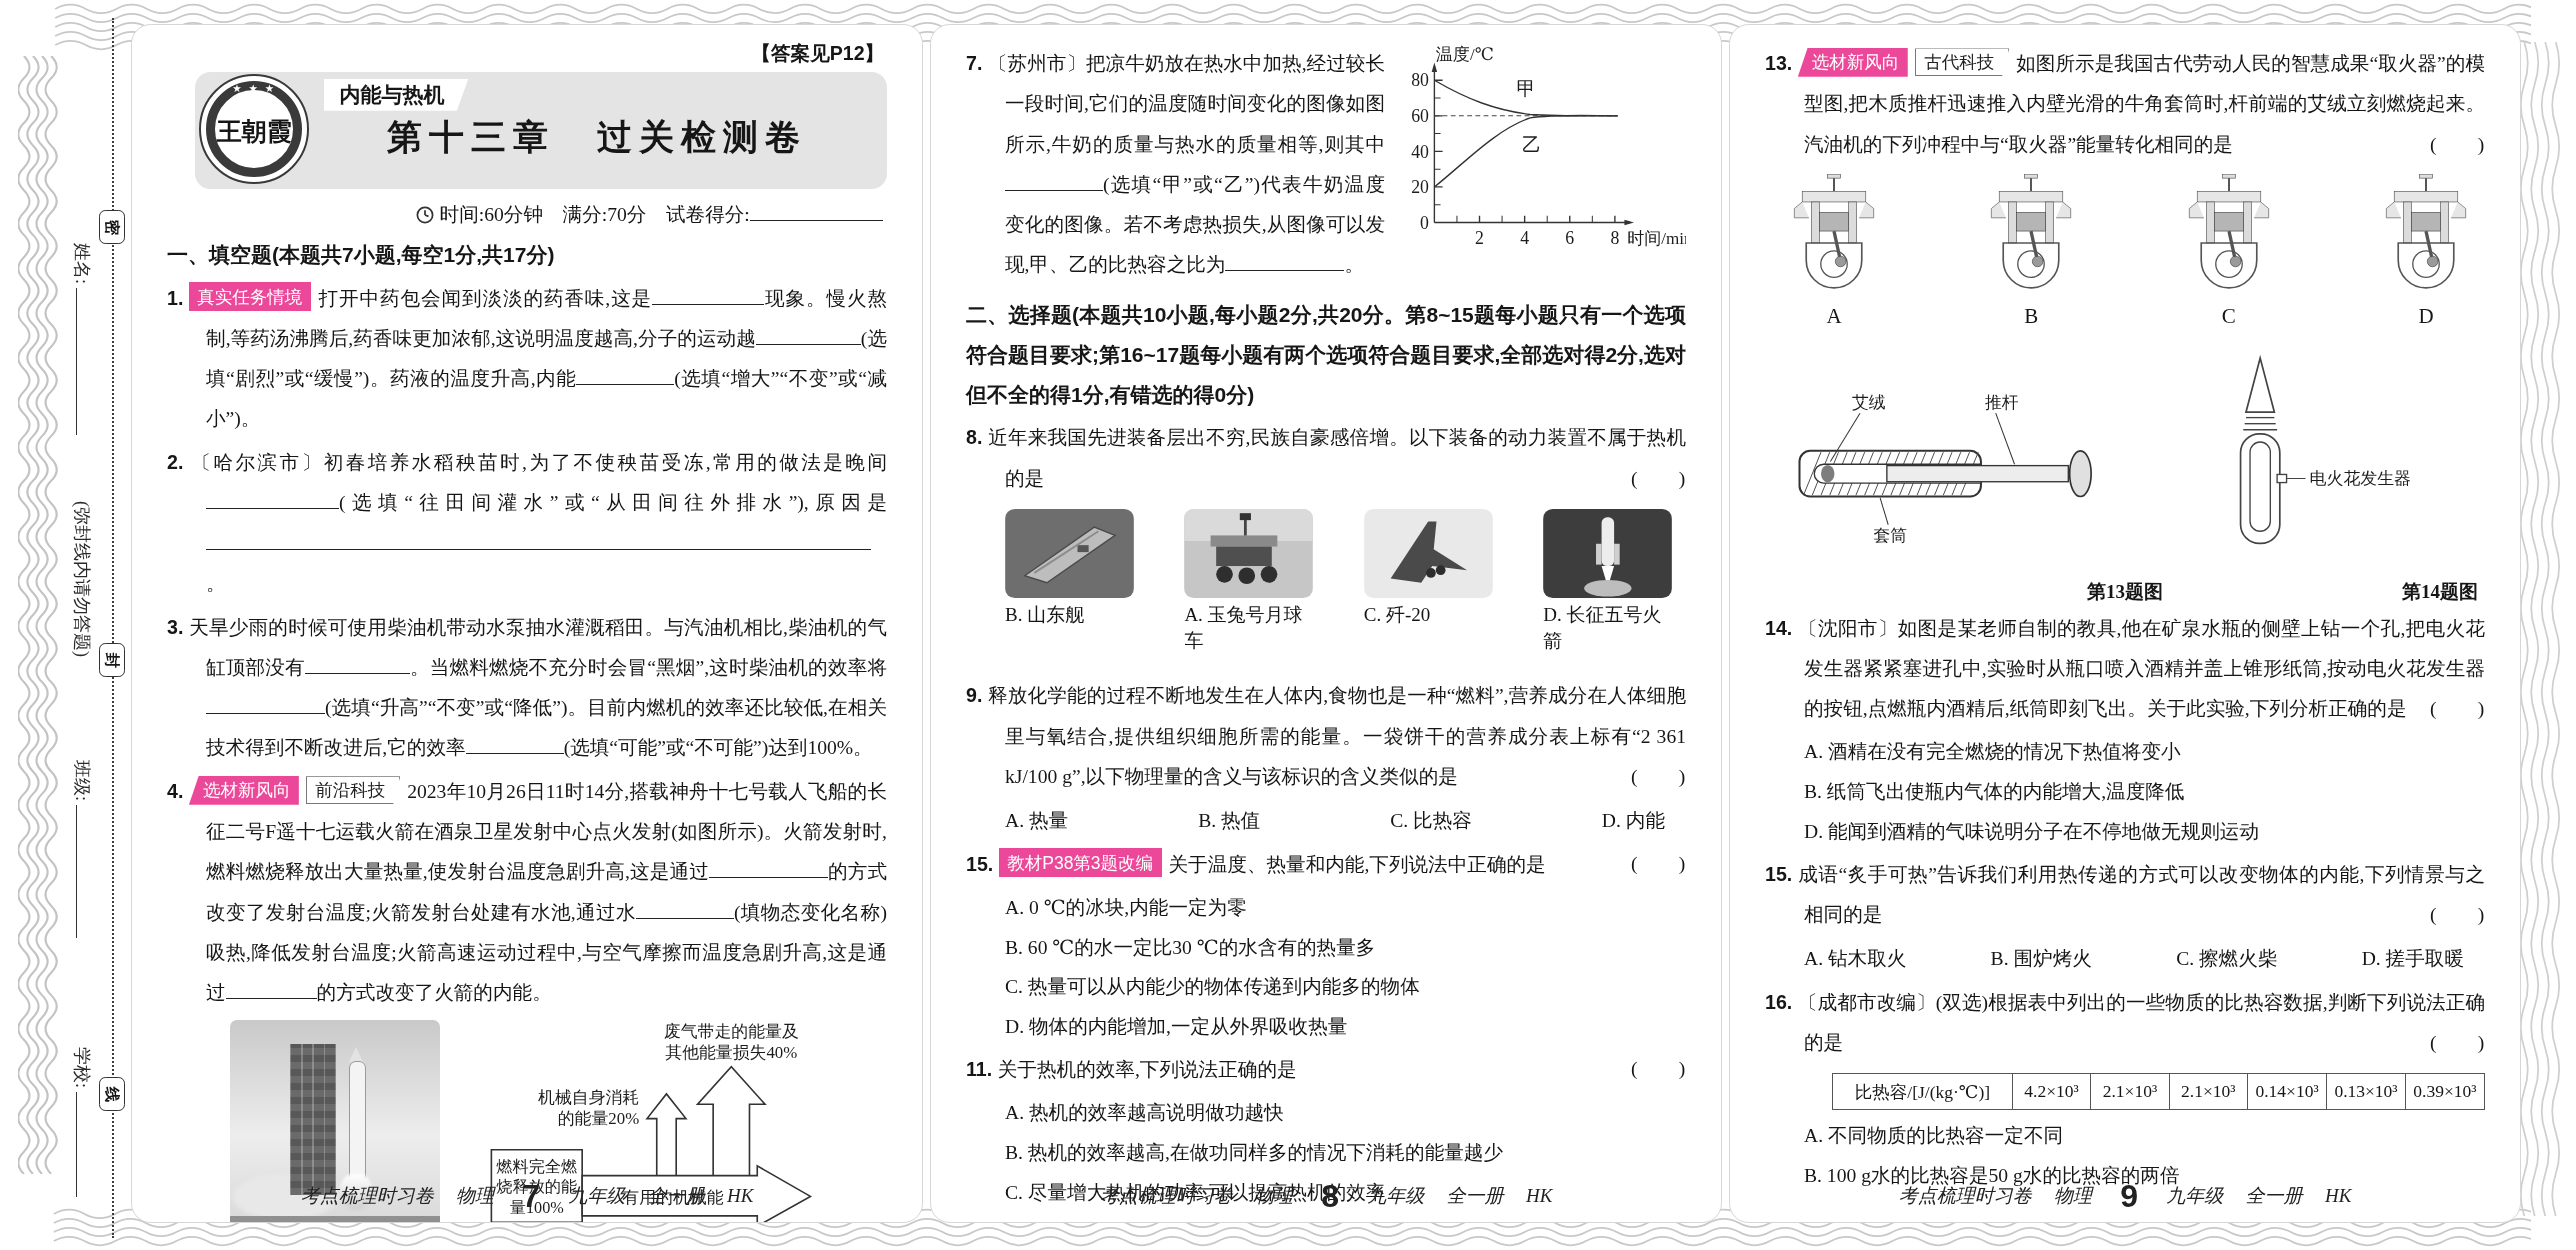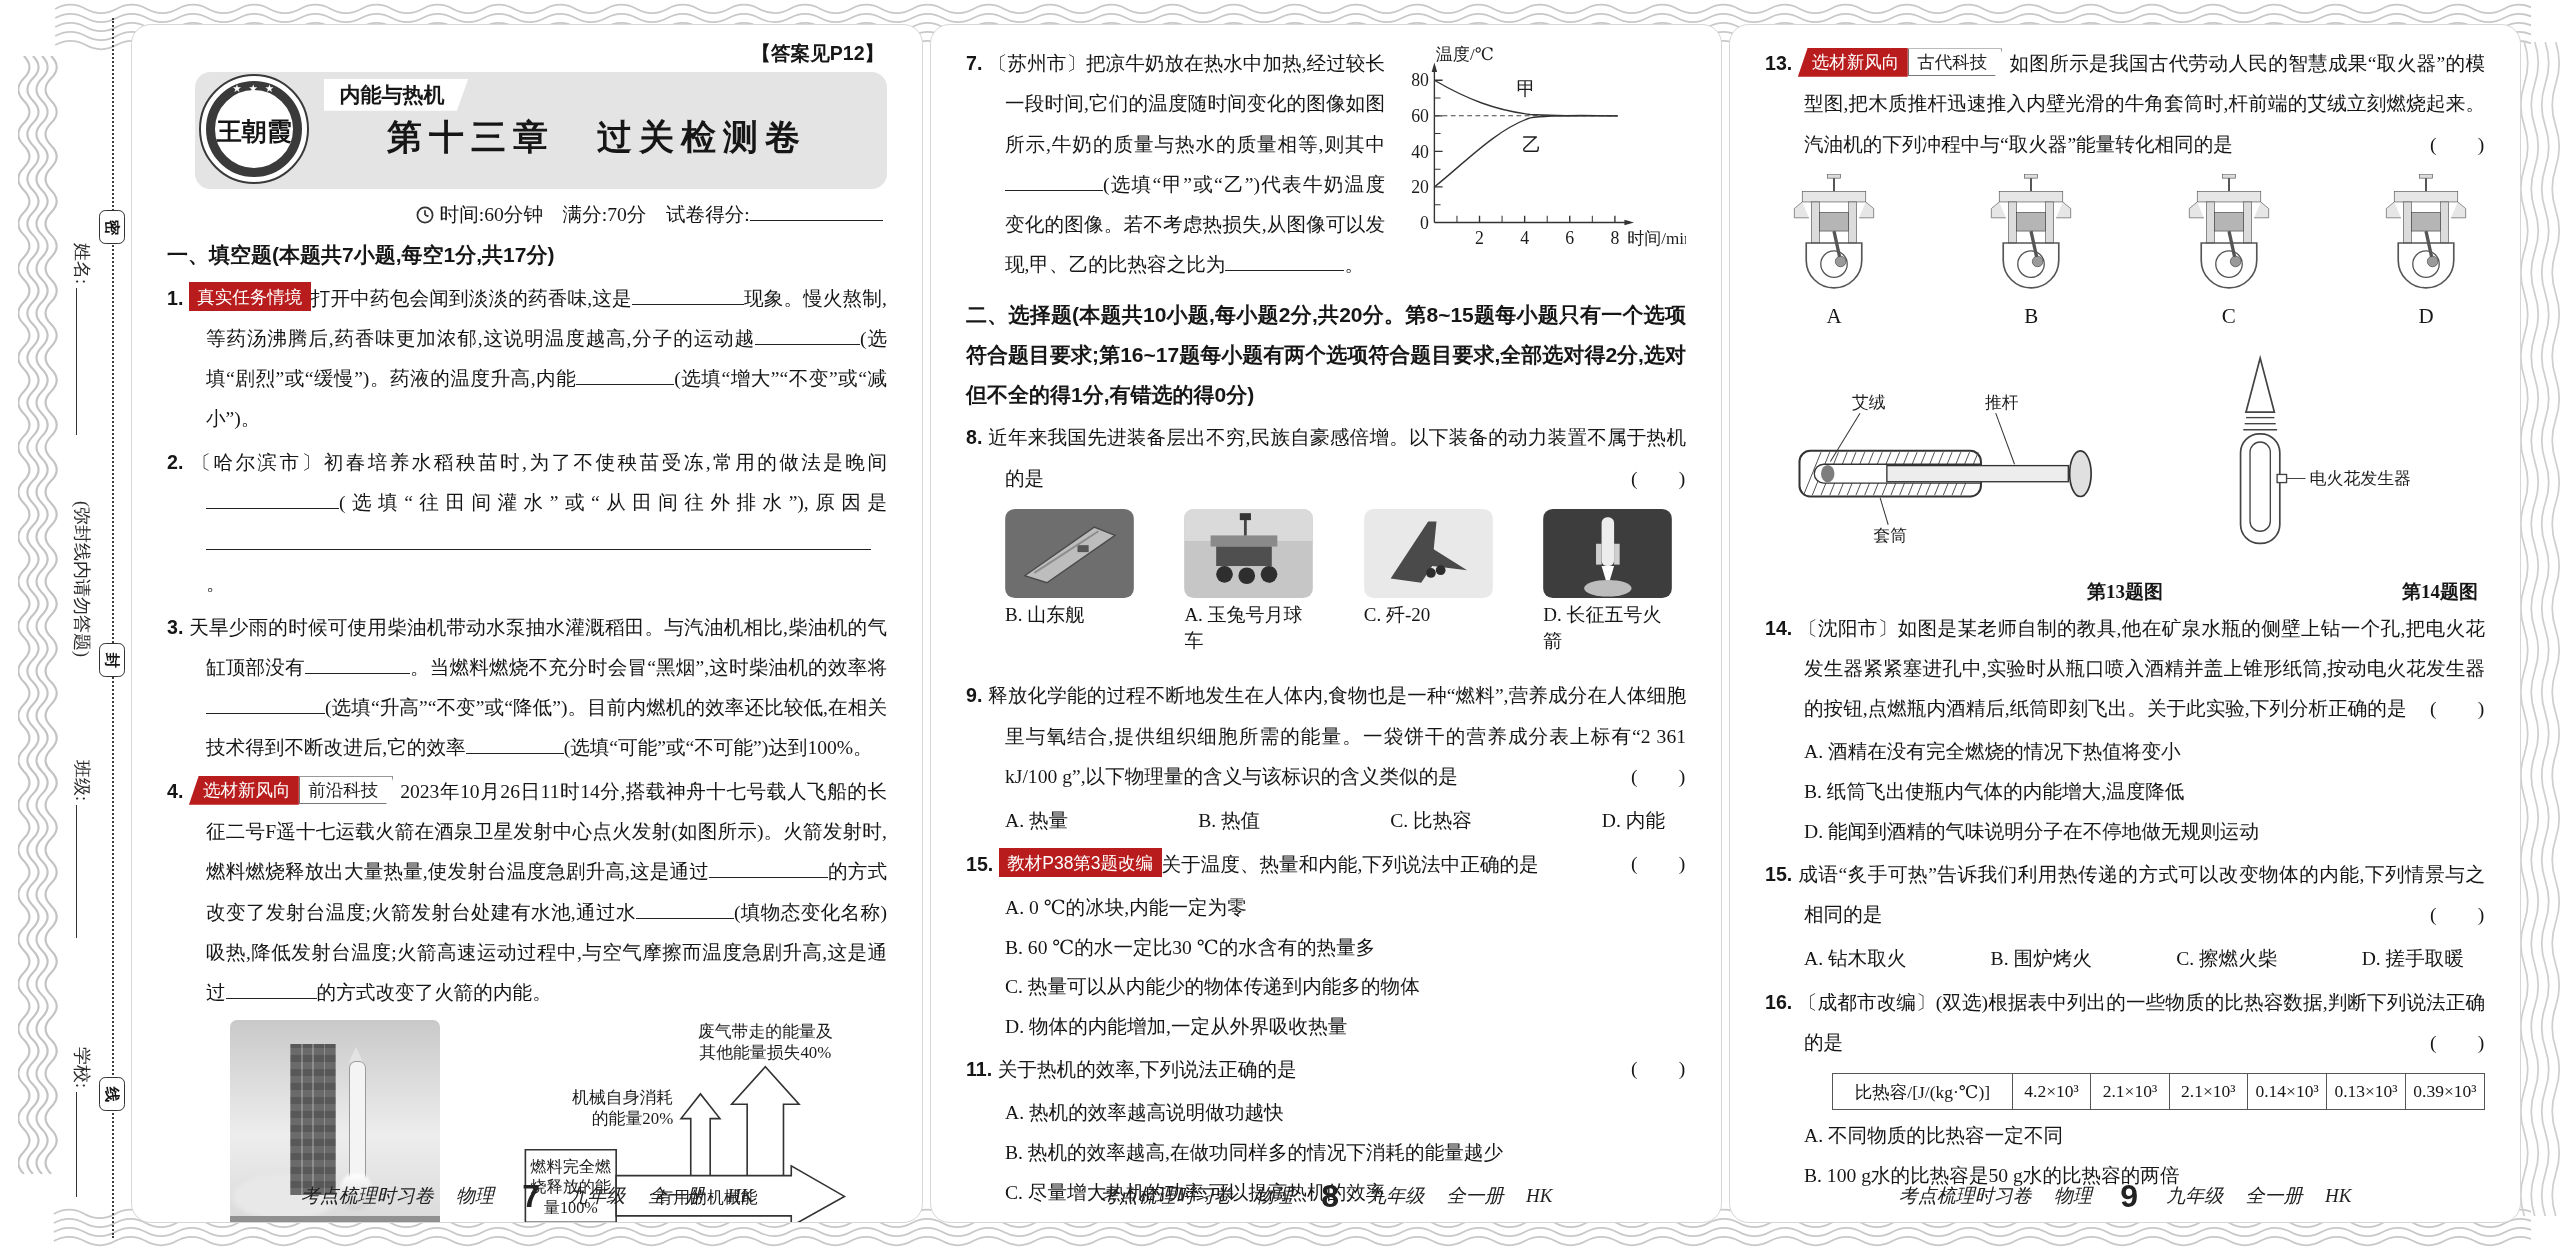--- a/index.html
+++ b/index.html
@@ -47,30 +47,30 @@
   .meta svg{vertical-align:-2.8px;margin-right:5.6px;}
   
   .sec{font-size:21px;font-weight:bold;font-family:"Liberation Sans","DejaVu Sans",sans-serif;
        line-height:1.9;margin:7px 0 2.8px 0;text-align:justify;}
   .q{font-size:19.6px;line-height:2.05;margin:2.8px 0;text-align:justify;padding-left:39px;text-indent:-39px;}
   .qn{font-weight:bold;font-family:"Liberation Sans","DejaVu Sans",sans-serif;margin-right:5.6px;}
   .opt{font-size:19.6px;line-height:2.0;padding-left:39px;margin:0.7px 0;text-align:justify;}
   .optrow{display:flex;justify-content:space-between;padding:0 21px 0 39px;font-size:19.6px;line-height:2.1;}
   .bk{display:inline-block;border-bottom:1.4px solid #222;height:1.4px;vertical-align:baseline;}
   .paren{float:right;letter-spacing:0.7px;}
-  .badge{display:inline-block;background:#b91c1c;color:#fff;font-size:17.5px;line-height:1.5;
-        font-family:"Liberation Sans","DejaVu Sans",sans-serif;padding:1.4px 8.4px;
+  .badge{display:inline-block;background:#ec4899;color:#fff;font-size:17.5px;line-height:1.5;
+        font-family:"Liberation Sans","DejaVu Sans",sans-serif;padding:1.4px 8.4px;margin-right:7px;
         text-indent:0;vertical-align:2.1px;}
   .badge.skew{clip-path:polygon(9.8px 0,100% 0,100% 100%,0 100%);padding-left:14px;}
   .badge-outline{display:inline-block;background:#fff;color:#222;border:1.4px solid #777;font-size:17.5px;line-height:1.4;
         font-family:"Liberation Sans","DejaVu Sans",sans-serif;padding:0.7px 8.4px;margin-right:7px;
         text-indent:0;vertical-align:2.1px;clip-path:polygon(0 0,100% 0,calc(100% - 7px) 100%,0 100%);padding-right:14px;}
   .figcap{text-align:right;font-size:19px;margin:20px 0 0 0;font-weight:bold;}
   
-  .figrow7{display:flex;align-items:flex-start;gap:52px;margin:7px 0 0 63px;}
+  .figrow7{display:flex;align-items:flex-start;gap:18px;margin:7px 0 0 63px;}
   .photo4{position:relative;width:210px;height:210px;border-radius:7px;overflow:hidden;
         background:linear-gradient(180deg,#c9c9c9,#ededed 55%,#d8d8d8);}
   .photo4 .tower{position:absolute;left:60px;top:24px;width:46px;height:151px;background:
         repeating-linear-gradient(0deg,#6a6a6a 0 7px,#585858 7px 14px),#5c5c5c;}
   .photo4 .towergrid{position:absolute;left:60px;top:24px;width:46px;height:151px;background:
         repeating-linear-gradient(90deg,rgba(255,255,255,.25) 0 1.4px,transparent 1.4px 11.2px);}
   .photo4 .rkt{position:absolute;left:119px;top:41px;width:15.4px;height:116px;background:#f4f4f4;
         border:0.7px solid #9a9a9a;border-radius:7px 7px 2.1px 2.1px;}
   .photo4 .rtip{position:absolute;left:119px;top:26.6px;width:0;height:0;
         border-left:7.7px solid transparent;border-right:7.7px solid transparent;border-bottom:15.4px solid #e3e3e3;}

